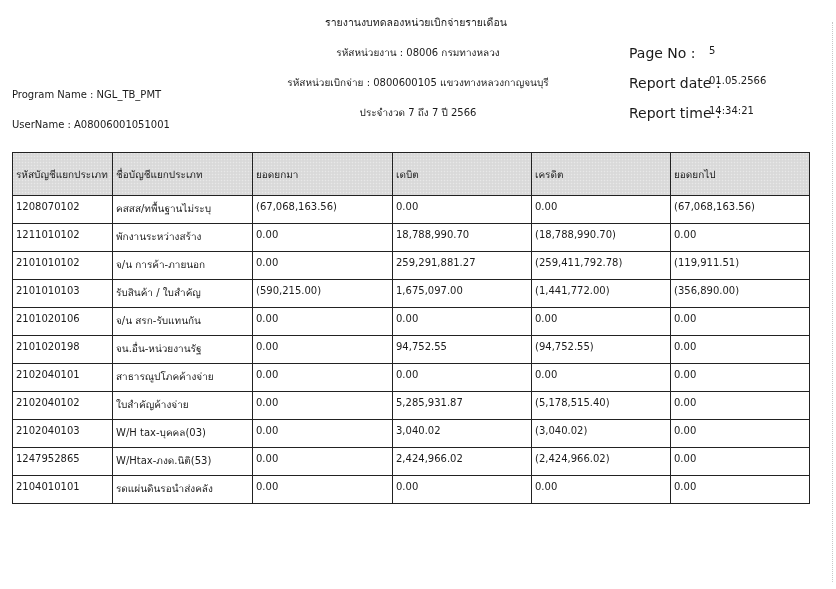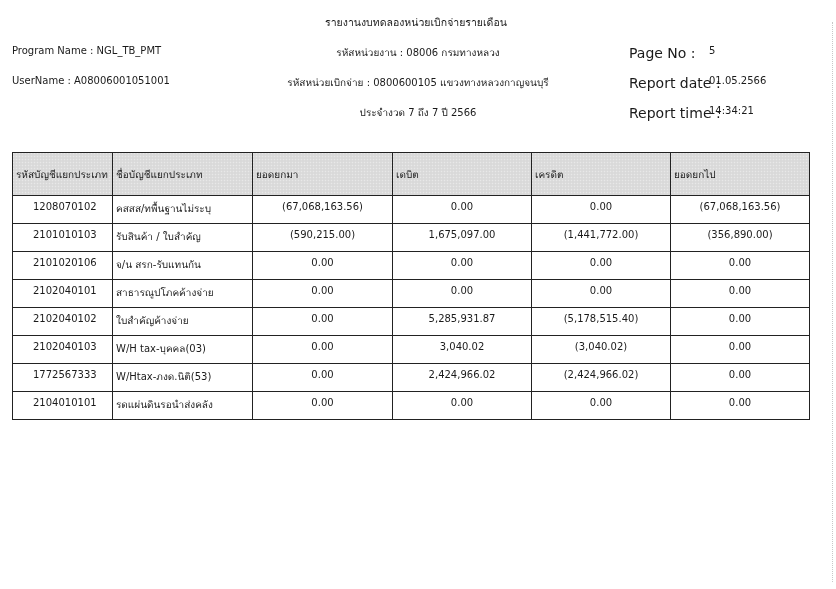--- a/index.html
+++ b/index.html
@@ -3,21 +3,21 @@
 <meta charset="utf-8">
 <style>
   html, body { margin: 0; padding: 0; background: #ffffff; }
   body {
     width: 836px; height: 589px; position: relative; overflow: hidden;
     font-family: "DejaVu Sans", "Liberation Sans", sans-serif;
     color: #1a1a1a; font-size: 10px;
   }
   .abs { position: absolute; white-space: nowrap; }
   .report-title { left: 0; width: 832px; top: 14px; text-align: center; font-size: 10.5px; }
-  .hdr-left { left: 12px; font-size: 10px; }
+  .hdr-left { left: 12px; font-size: 10px; margin-top: 44px; }
   .hdr-center { left: 0; width: 836px; text-align: center; font-size: 10px; }
   .hdr-right-label { left: 629px; font-size: 14px; text-align: right; }
   .hdr-right-value { left: 709px; font-size: 10px; }
   .row1 { top: 45px; }
   .row2 { top: 75px; }
   .row3 { top: 105px; }
 
   .edge-line {
     position: absolute; left: 832px; top: 22px; width: 0; height: 560px;
     border-left: 1px dotted #c8c8c8;
@@ -40,22 +40,22 @@
     background-image:
       radial-gradient(#cfcfcf 0.6px, transparent 0.7px),
       radial-gradient(#e8e8e8 0.6px, transparent 0.7px);
     background-size: 3px 3px, 3px 3px;
     background-position: 0 0, 1.5px 1.5px;
   }
   table.ledger th:first-child { text-align: left; }
   table.ledger td {
     height: 28px; vertical-align: top; padding-top: 5px; box-sizing: border-box;
   }
-  table.ledger td.num { text-align: center; padding-right: 3px; }
-  table.ledger td.code { padding-left: 20px; }
+  table.ledger td.num { text-align: left; padding-right: 3px; }
+  table.ledger td.code { padding-left: 3px; }
 </style>
 </head>
 <body>
 
 <div class="abs report-title">รายงานงบทดลองหน่วยเบิกจ่ายรายเดือน</div>
 
 <div class="abs hdr-left row1">Program Name : NGL_TB_PMT</div>
 <div class="abs hdr-left row2">UserName : A08006001051001</div>
 
 <div class="abs hdr-center row1">รหัสหน่วยงาน : 08006 กรมทางหลวง</div>
@@ -93,33 +93,57 @@
   <tbody id="ledger-body">
       <tr>
         <td class="code">1208070102</td>
         <td>คสสส/ทพื้นฐานไม่ระบุ</td>
         <td class="num">(67,068,163.56)</td>
         <td class="num">0.00</td>
         <td class="num">0.00</td>
         <td class="num">(67,068,163.56)</td>
       </tr>
       <tr>
+        <td class="code">1211010102</td>
+        <td>พักงานระหว่างสร้าง</td>
+        <td class="num">0.00</td>
+        <td class="num">18,788,990.70</td>
+        <td class="num">(18,788,990.70)</td>
+        <td class="num">0.00</td>
+      </tr>
+      <tr>
+        <td class="code">2101010102</td>
+        <td>จ/น การค้า-ภายนอก</td>
+        <td class="num">0.00</td>
+        <td class="num">259,291,881.27</td>
+        <td class="num">(259,411,792.78)</td>
+        <td class="num">(119,911.51)</td>
+      </tr>
+      <tr>
         <td class="code">2101010103</td>
         <td>รับสินค้า / ใบสำคัญ</td>
         <td class="num">(590,215.00)</td>
         <td class="num">1,675,097.00</td>
         <td class="num">(1,441,772.00)</td>
         <td class="num">(356,890.00)</td>
       </tr>
       <tr>
         <td class="code">2101020106</td>
         <td>จ/น สรก-รับแทนกัน</td>
         <td class="num">0.00</td>
         <td class="num">0.00</td>
         <td class="num">0.00</td>
+        <td class="num">0.00</td>
+      </tr>
+      <tr>
+        <td class="code">2101020198</td>
+        <td>จน.อื่น-หน่วยงานรัฐ</td>
+        <td class="num">0.00</td>
+        <td class="num">94,752.55</td>
+        <td class="num">(94,752.55)</td>
         <td class="num">0.00</td>
       </tr>
       <tr>
         <td class="code">2102040101</td>
         <td>สาธารณูปโภคค้างจ่าย</td>
         <td class="num">0.00</td>
         <td class="num">0.00</td>
         <td class="num">0.00</td>
         <td class="num">0.00</td>
       </tr>
@@ -133,21 +157,21 @@
       </tr>
       <tr>
         <td class="code">2102040103</td>
         <td>W/H tax-บุคคล(03)</td>
         <td class="num">0.00</td>
         <td class="num">3,040.02</td>
         <td class="num">(3,040.02)</td>
         <td class="num">0.00</td>
       </tr>
       <tr>
-        <td class="code">1772567333</td>
+        <td class="code">1247952865</td>
         <td>W/Htax-ภงด.นิติ(53)</td>
         <td class="num">0.00</td>
         <td class="num">2,424,966.02</td>
         <td class="num">(2,424,966.02)</td>
         <td class="num">0.00</td>
       </tr>
       <tr>
         <td class="code">2104010101</td>
         <td>รดแผ่นดินรอนำส่งคลัง</td>
         <td class="num">0.00</td>

